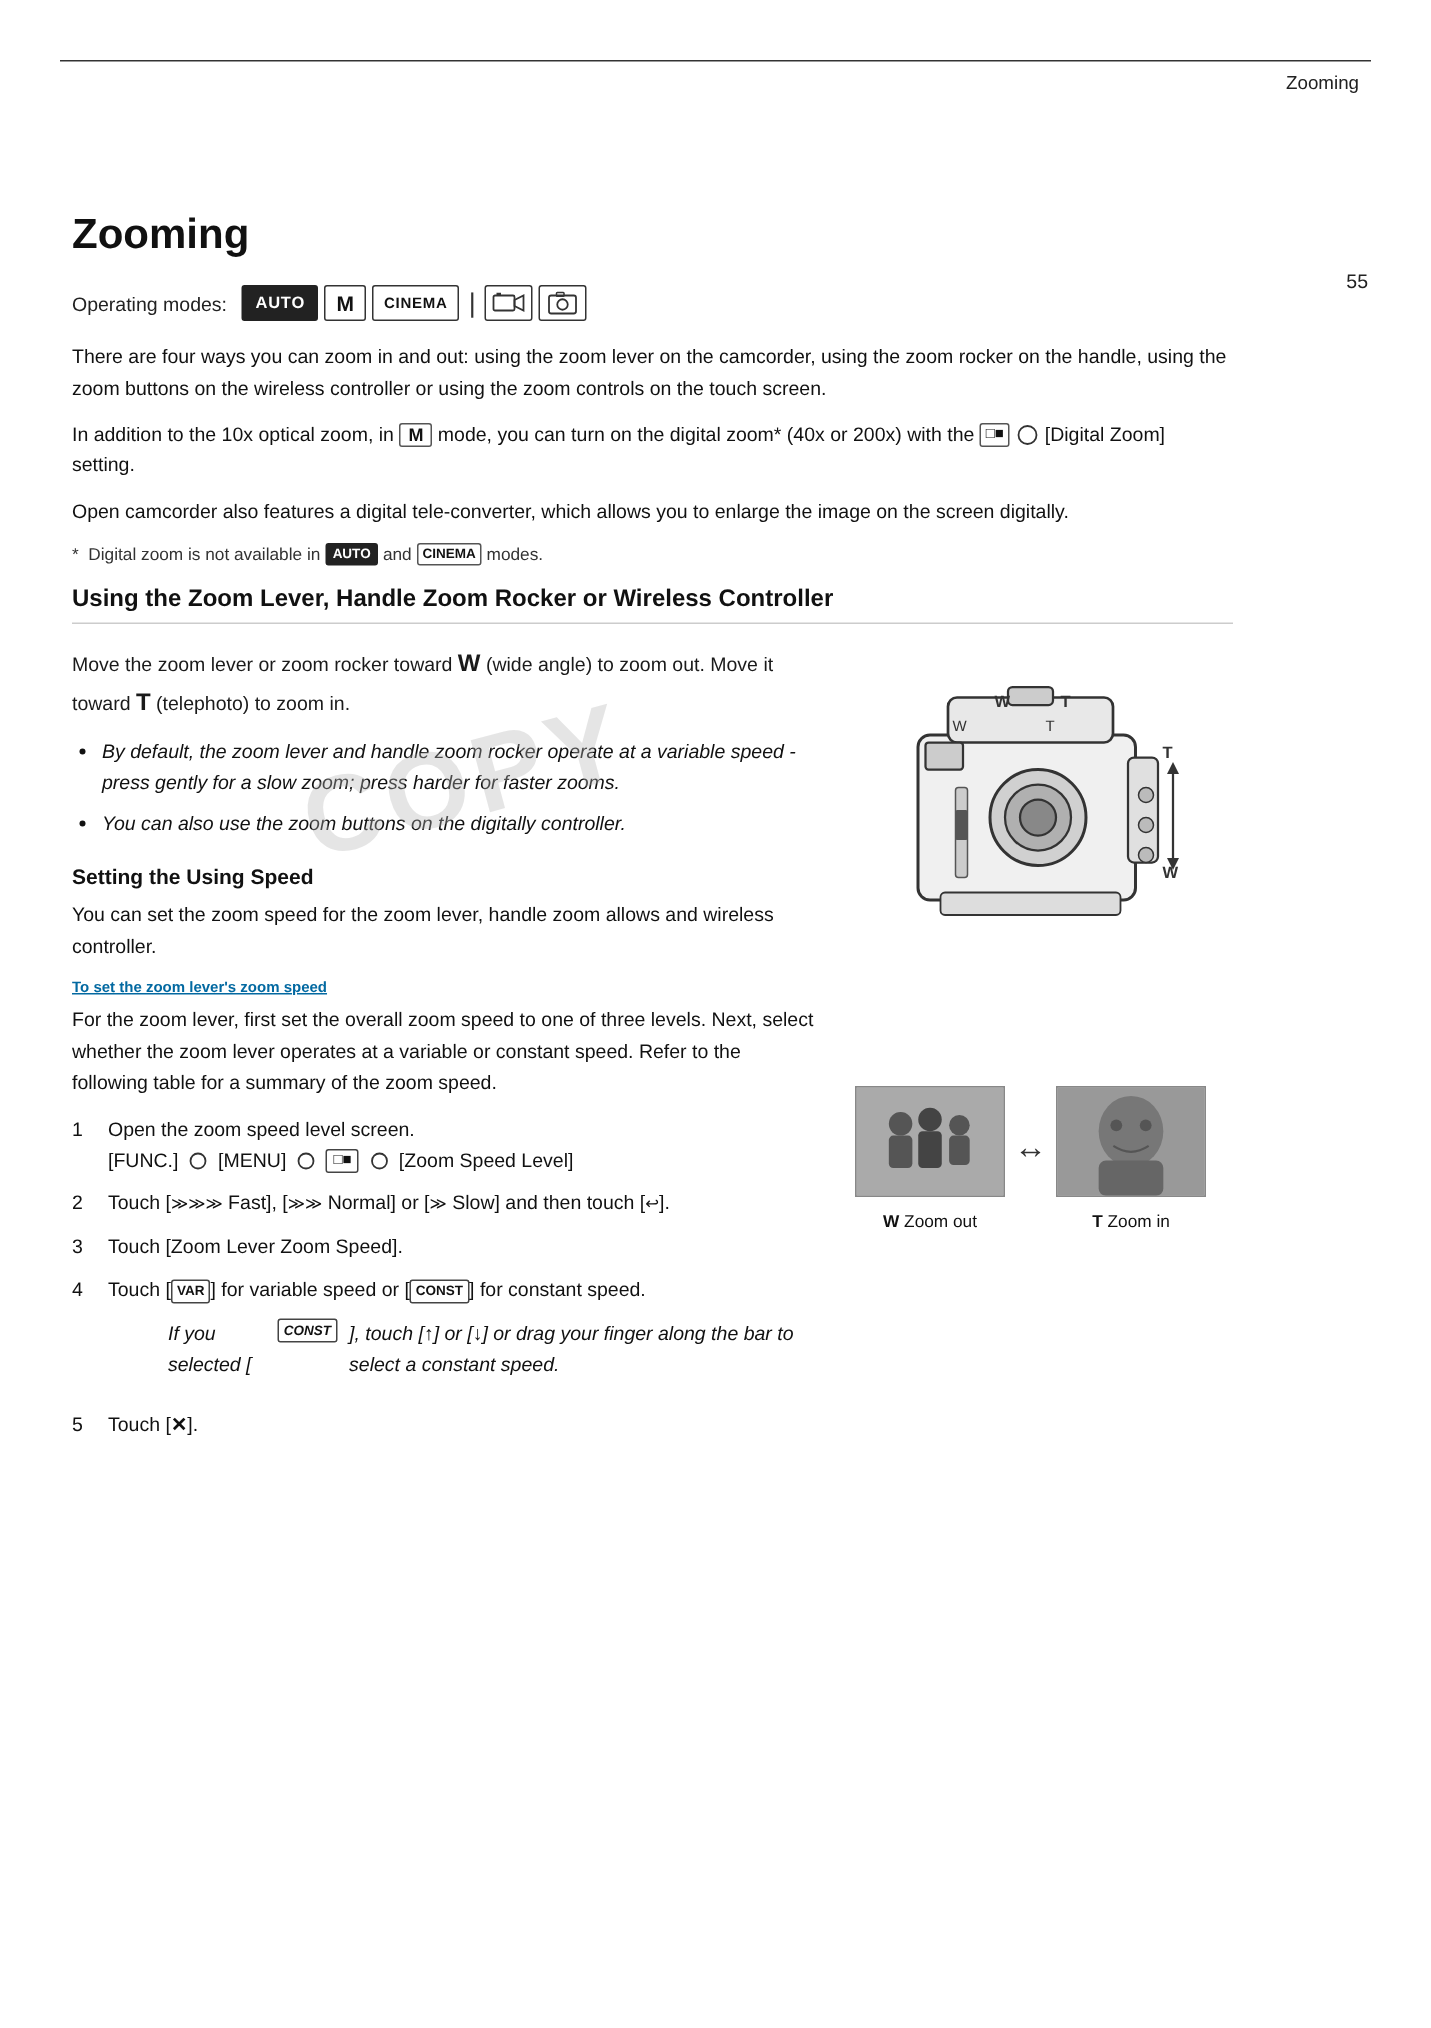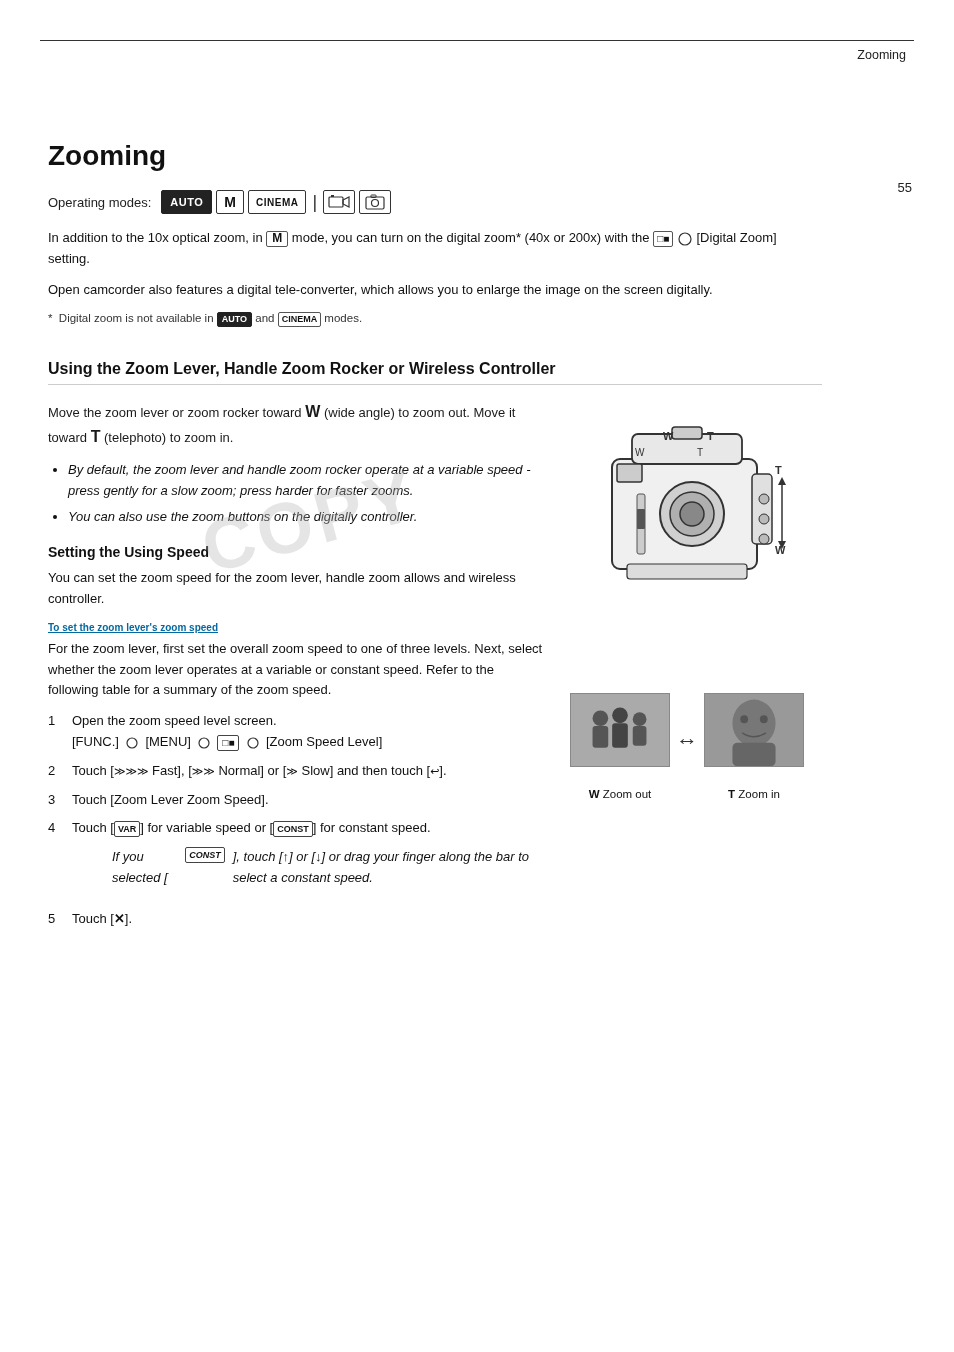--- a/index.html
+++ b/index.html
@@ -137,21 +137,21 @@
     .footnote-text {
       font-size: 11.5px;
       color: #333;
       margin-top: 8px;
       line-height: 1.5;
     }
 
     h2.section-title {
       font-size: 16px;
       font-weight: bold;
-      margin-top: 32px;
+      margin-top: 12px;
       margin-bottom: 14px;
       color: #111;
       border-bottom: 1px solid #ccc;
       padding-bottom: 6px;
     }
 
     .two-col {
       display: flex;
       gap: 4px;
       margin-top: 10px;
@@ -290,21 +290,21 @@
       
     }
 
     .zoom-photo-tele {
       
     }
 
     .zoom-photo-label {
       font-size: 11.5px;
       text-align: left;
-      margin-top: 21px;
+      margin-top: 11px;
       color: #111;
     }
 
     .zoom-photos-wrapper {
       display: flex;
       flex-direction: column;
       align-items: center;
     }
 
     .zoom-photos-row {
@@ -397,20 +397,21 @@
 
       <span class="mode-icon-cam">
         <svg width="20" height="16" viewBox="0 0 20 16" fill="none" xmlns="http://www.w3.org/2000/svg">
           <rect x="1" y="3" width="18" height="12" rx="1.5" stroke="#333" stroke-width="1.2" fill="none"></rect>
           <circle cx="10" cy="9" r="3.5" stroke="#333" stroke-width="1.2" fill="none"></circle>
           <rect x="6" y="1" width="5" height="2.5" rx="0.5" stroke="#333" stroke-width="1" fill="none"></rect>
         </svg>
       </span>
     </div>
 
+    <p class="intro-text">There are four ways you can zoom in and out: using the zoom lever on the camcorder, using the zoom rocker on the handle, using the zoom buttons on the wireless controller or using the zoom controls on the touch screen.</p>
 
     <p class="intro-text">In addition to the 10x optical zoom, in <span class="inline-badge" style="border:1.5px solid #555; padding:1px 5px; font-size:12px; font-weight:bold;">M</span> mode, you can turn on the digital zoom* (40x or 200x) with the <span class="inline-badge" style="border:1.5px solid #555; padding:1px 3px; font-size:10px;">□■</span> <span class="inline-icon">
           <svg width="14" height="14" viewBox="0 0 14 14">
             <circle cx="7" cy="7" r="6" stroke="#333" stroke-width="1.2" fill="none"></circle>
             <text x="7" y="11" text-anchor="middle" font-size="8" fill="#333"></text>
           </svg>
         </span> [Digital Zoom] setting.</p>
 
     <p class="intro-text">Open camcorder also features a digital tele-converter, which allows you to enlarge the image on the screen digitally.</p>
 

